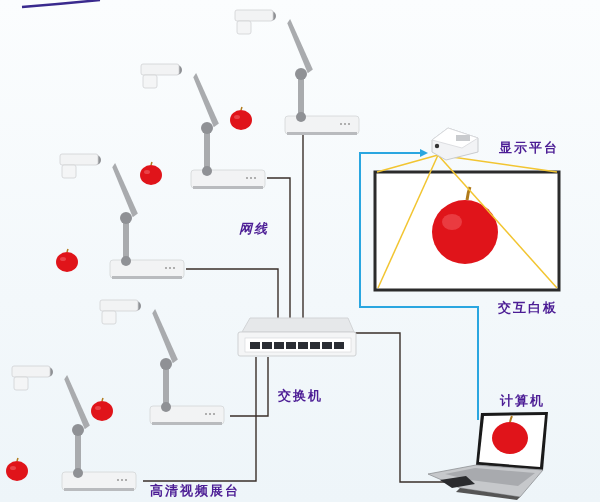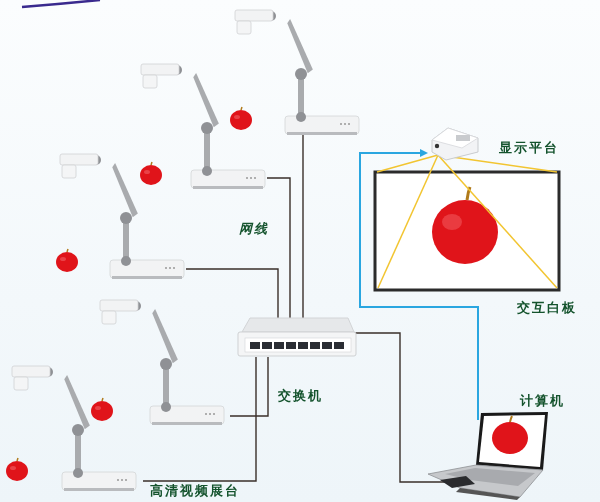--- a/index.html
+++ b/index.html
@@ -3,21 +3,21 @@
 <meta charset="utf-8">
 <style>
   html, body { margin: 0; padding: 0; }
   body {
     width: 600px; height: 502px; position: relative; overflow: hidden;
     background: linear-gradient(180deg, #fbfdfe 0%, #f3f8fb 60%, #eef5f9 100%);
     font-family: "DejaVu Serif", serif;
   }
   svg.layer { position: absolute; left: 0; top: 0; }
   .label {
-    position: absolute; color: #14532d; font-weight: bold; font-size: 13px;
+    position: absolute; color: #4c1d95; font-weight: bold; font-size: 13px;
     letter-spacing: 2px; white-space: nowrap;
     font-family: "DejaVu Serif", serif;
   }
 </style>
 </head>
 <body>
 
 <svg class="layer" width="600" height="502">
   <path d="M22 7 Q 60 4 100 0" stroke="#3a2a8e" stroke-width="2.5" fill="none"></path>
 
@@ -131,17 +131,17 @@
   <use href="#viz" x="62" y="402"></use>
 
   <use href="#apple" x="241" y="120"></use>
   <use href="#apple" x="151" y="175"></use>
   <use href="#apple" x="67" y="262"></use>
   <use href="#apple" x="102" y="411"></use>
   <use href="#apple" x="17" y="471"></use>
 </svg>
 
 <div class="label" style="left:499px; top:139px;">显示平台</div>
-<div class="label" style="left:517px; top:299px;">交互白板</div>
+<div class="label" style="left:498px; top:299px;">交互白板</div>
 <div class="label" style="left:239px; top:220px;font-style:italic;">网线</div>
 <div class="label" style="left:278px; top:387px;">交换机</div>
-<div class="label" style="left:520px; top:392px;">计算机</div>
+<div class="label" style="left:500px; top:392px;">计算机</div>
 <div class="label" style="left:150px; top:462px;margin-top:20px;">高清视频展台</div>
 
 </body></html>

